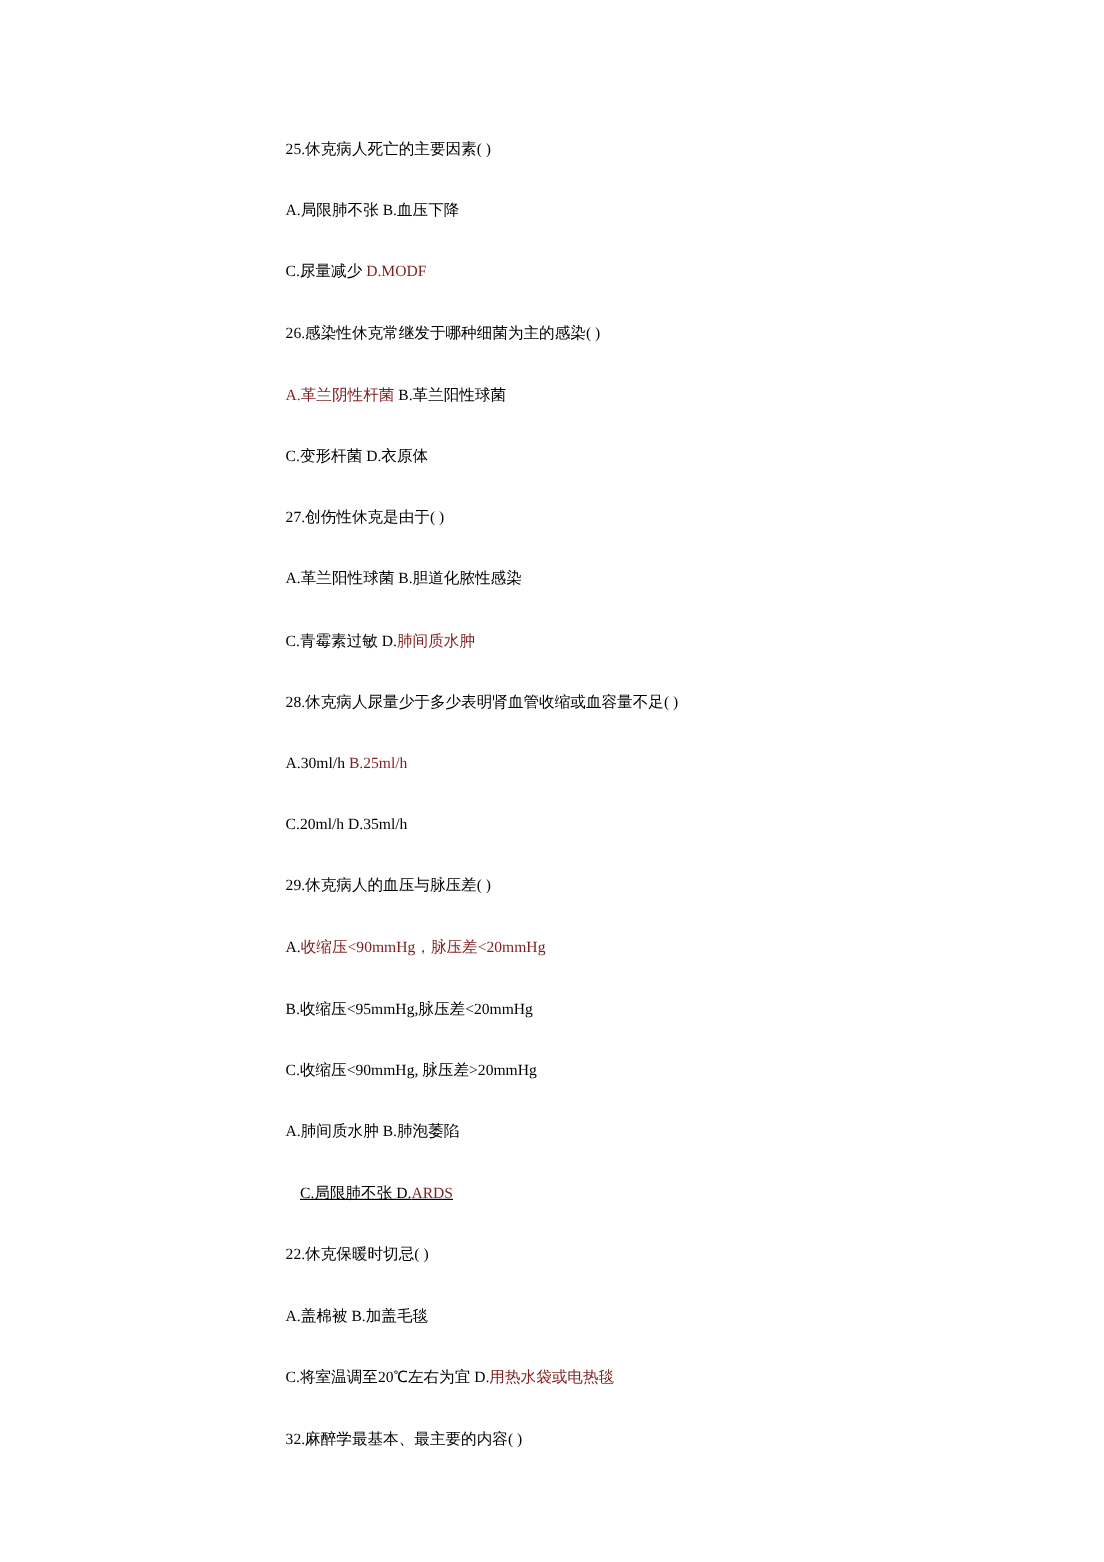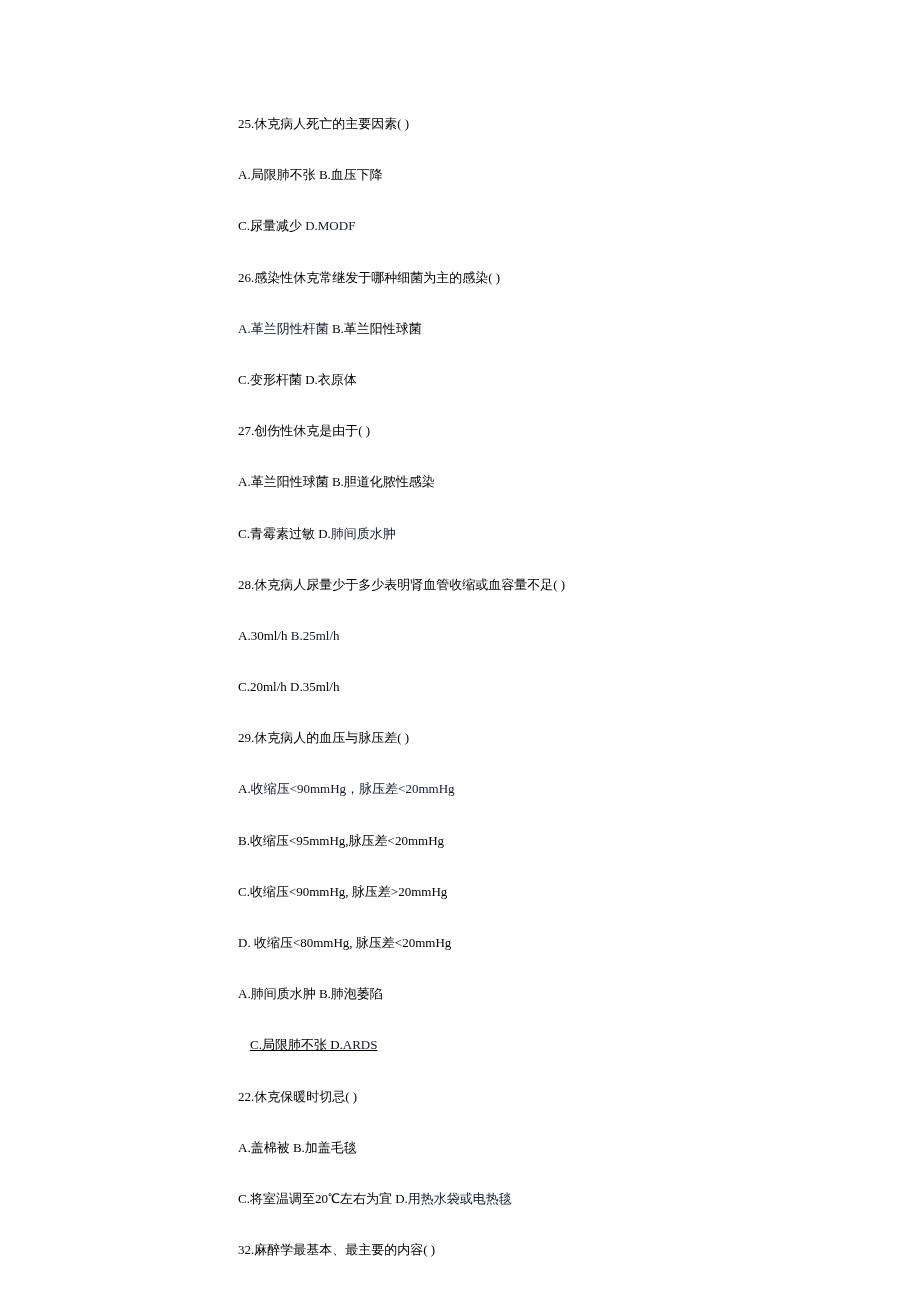--- a/index.html
+++ b/index.html
@@ -10,21 +10,21 @@
       font-family: "SimSun", "宋体", serif;
       font-size: 13px;
       color: #000000;
       padding: 115px 0 0 238px;
       position: relative;
     }
     .line {
       margin-bottom: 33px;
       line-height: 1.4;
     }
-    .highlight { color: #0f172a; }
+    .highlight { color: #7f1d1d; }
     .indent { padding-left: 12px; text-decoration: underline; }
   </style>
 </head>
 <body>
 
 <div id="content">
     <div class="line"><span>25.休克病人死亡的主要因素( )</span></div>
     <div class="line"><span>A.局限肺不张 B.血压下降</span></div>
     <div class="line"><span>C.尿量减少 </span><span class="highlight">D.MODF</span></div>
     <div class="line"><span>26.感染性休克常继发于哪种细菌为主的感染( )</span></div>
@@ -33,20 +33,19 @@
     <div class="line"><span>27.创伤性休克是由于( )</span></div>
     <div class="line"><span>A.革兰阳性球菌 B.胆道化脓性感染</span></div>
     <div class="line"><span>C.青霉素过敏 D.</span><span class="highlight">肺间质水肿</span></div>
     <div class="line"><span>28.休克病人尿量少于多少表明肾血管收缩或血容量不足( )</span></div>
     <div class="line"><span>A.30ml/h </span><span class="highlight">B.25ml/h</span></div>
     <div class="line"><span>C.20ml/h D.35ml/h</span></div>
     <div class="line"><span>29.休克病人的血压与脉压差( )</span></div>
     <div class="line"><span>A.</span><span class="highlight">收缩压&lt;90mmHg，脉压差&lt;20mmHg</span></div>
     <div class="line"><span>B.收缩压&lt;95mmHg,脉压差&lt;20mmHg</span></div>
     <div class="line"><span>C.收缩压&lt;90mmHg, 脉压差&gt;20mmHg</span></div>
-    <div class="line"><span>D. 收缩压&lt;80mmHg, 脉压差&lt;20mmHg</span></div>
     <div class="line"><span>A.肺间质水肿 B.肺泡萎陷</span></div>
     <div class="line indent"><span>C.局限肺不张 D.</span><span class="highlight">ARDS</span></div>
     <div class="line"><span>22.休克保暖时切忌( )</span></div>
     <div class="line"><span>A.盖棉被 B.加盖毛毯</span></div>
     <div class="line"><span>C.将室温调至20℃左右为宜 D.</span><span class="highlight">用热水袋或电热毯</span></div>
     <div class="line"><span>32.麻醉学最基本、最主要的内容( )</span></div>
   </div>
 
 </body></html>

